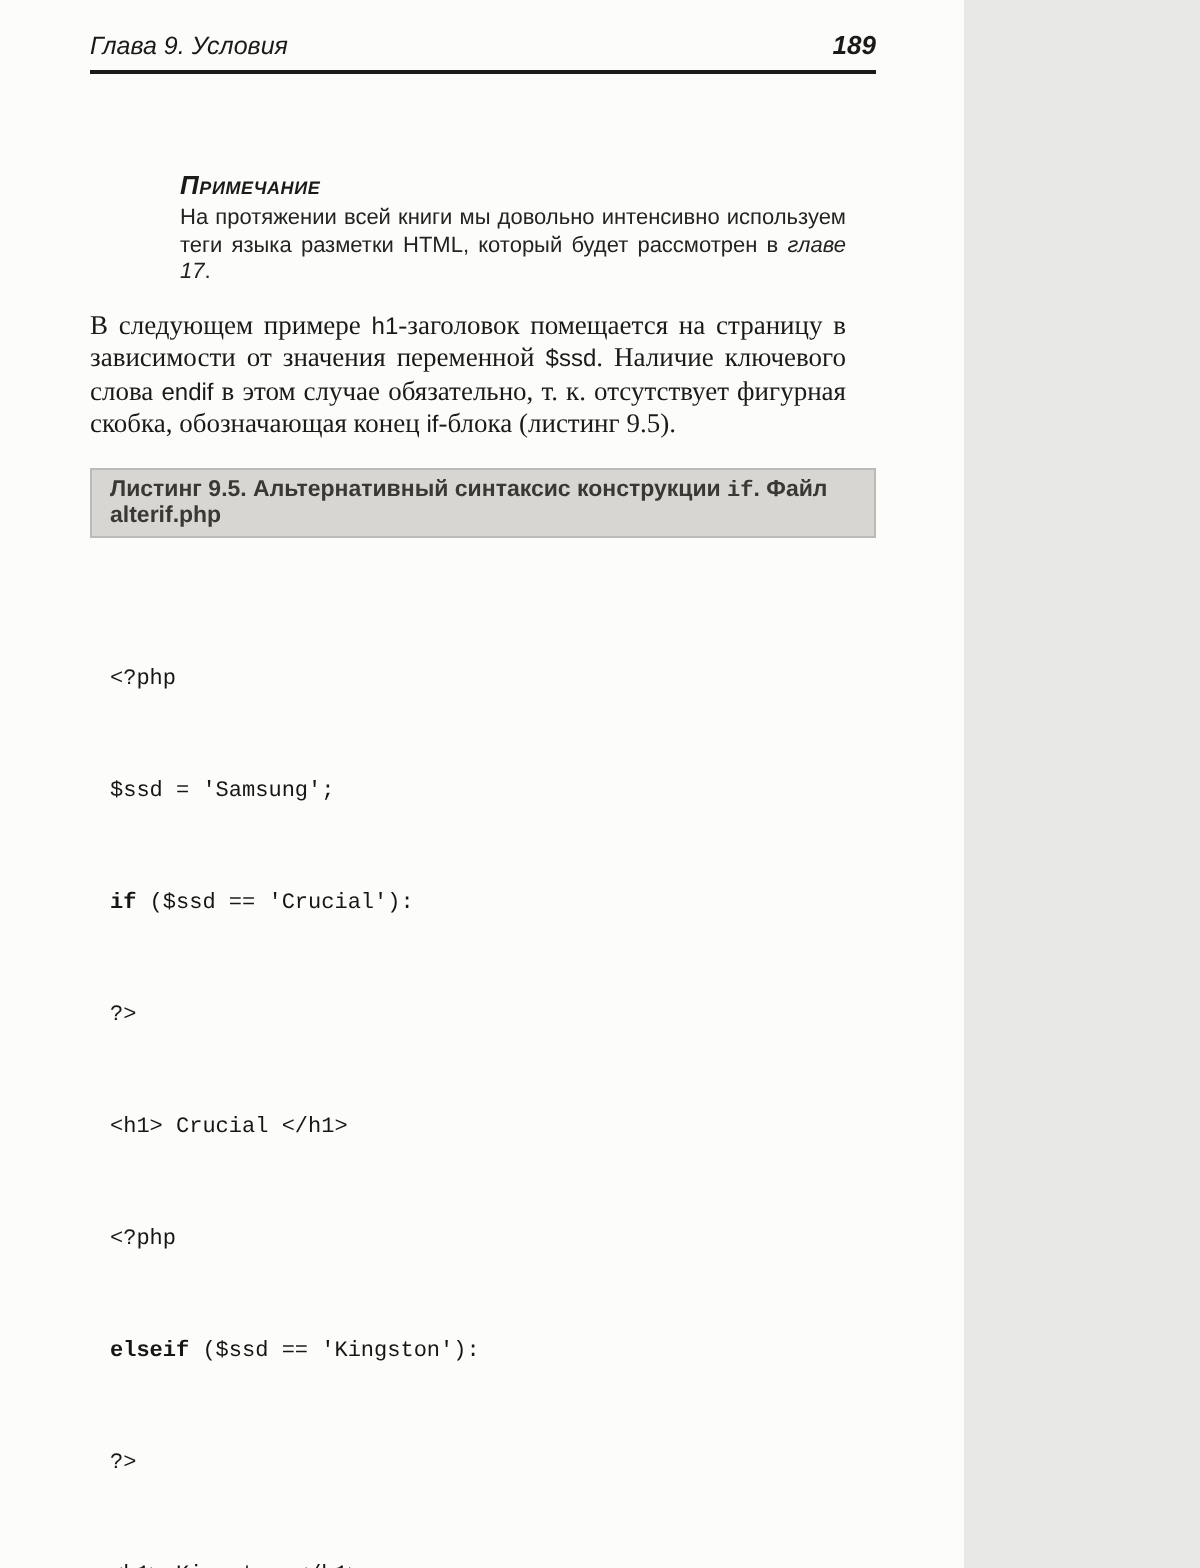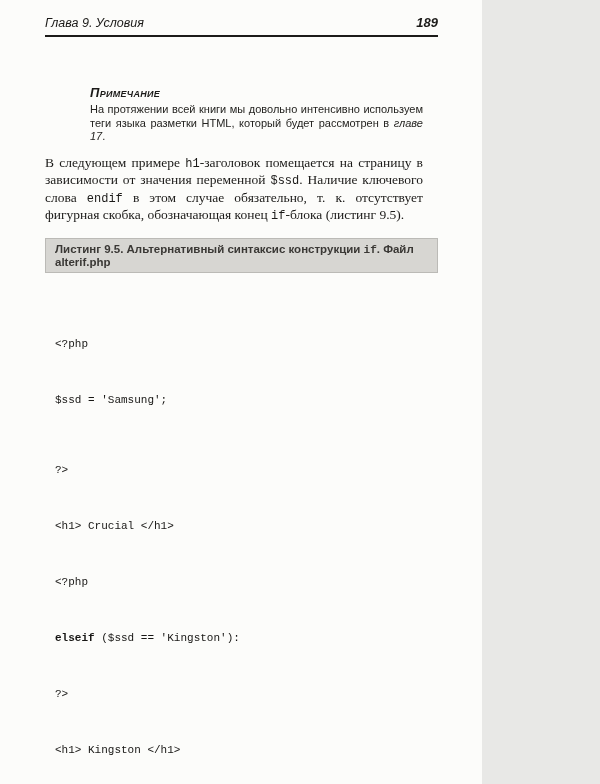--- a/index.html
+++ b/index.html
@@ -20,21 +20,21 @@
   .pagenum{font-weight:bold;font-style:italic;font-size:13px;}
   
   .note{margin:11px 15px 0 45px;font-family:"Liberation Sans", sans-serif;}
   .note-label{
     font-weight:bold;font-style:italic;font-variant:small-caps;
     font-size:13px;letter-spacing:.3px;margin-top:48px;
   }
   .note-text{font-size:11px;font-weight:normal;line-height:13.5px;margin-top:3px;text-align:justify;color:#242320;}
   
   .para{font-size:13.5px;line-height:16.5px;text-align:justify;margin:11px 15px 0 0;}
-  .para .mono{font-family:Liberation Mono, monospace;font-size:12px;}
+  .para .mono{font-family:Liberation Sans, sans-serif;font-size:12px;}
   .i{font-style:italic;}
   .b{font-weight:bold;}
   
   .listing-head{
     margin-top:13px;background:#d7d6d2;border:1px solid #bbbab6;
     padding:4px 12px 4px 9px;box-sizing:border-box;
     font-family:"Liberation Sans", sans-serif;font-size:11.5px;font-weight:bold;
     color:#3a3835;
   }
   .listing-head .mono{font-family:"Liberation Mono", monospace;font-size:11px;}
@@ -65,20 +65,21 @@
 
     <div class="listing-head"><span>Листинг 9.5. Альтернативный синтаксис конструкции </span><span class="mono">if</span><span>. Файл alterif.php</span></div>
 
     <div class="code">
       
     
         <div class="code-line"><span>&lt;?php</span></div>
       
         <div class="code-line"><span>$ssd = 'Samsung';</span></div>
       
+        <div class="code-line"><span class="b">if</span><span> ($ssd == 'Crucial'):</span></div>
       
         <div class="code-line"><span>?&gt;</span></div>
       
         <div class="code-line"><span>&lt;h1&gt; Crucial &lt;/h1&gt;</span></div>
       
         <div class="code-line"><span>&lt;?php</span></div>
       
         <div class="code-line"><span class="b">elseif</span><span> ($ssd == 'Kingston'):</span></div>
       
         <div class="code-line"><span>?&gt;</span></div>

